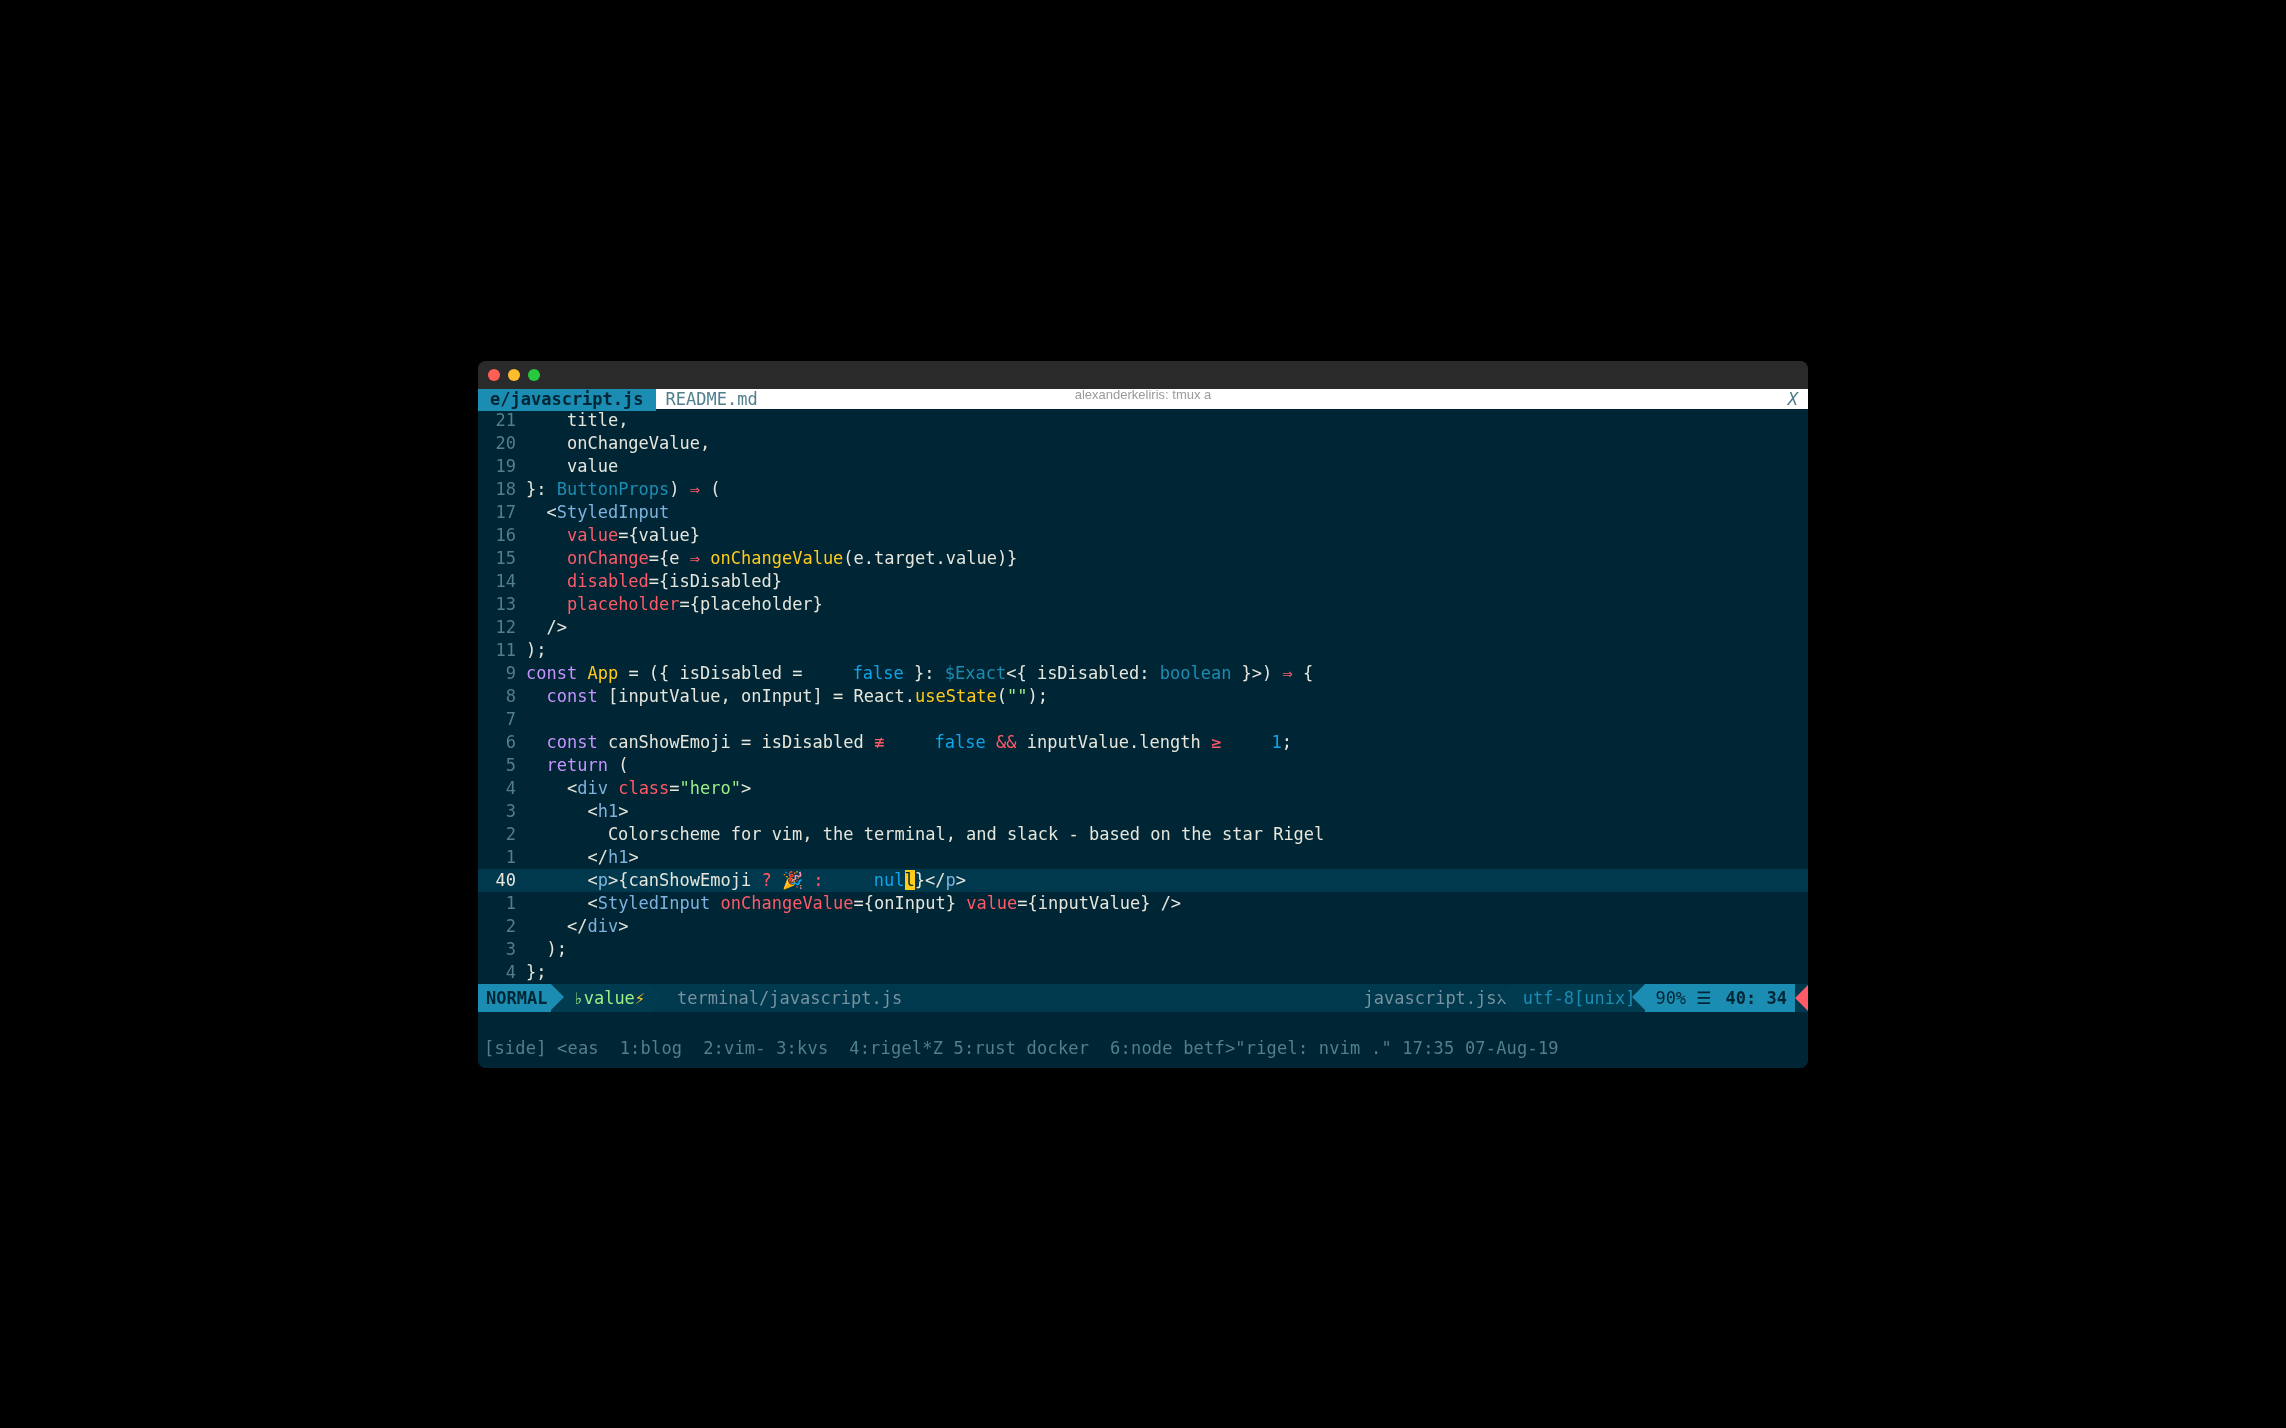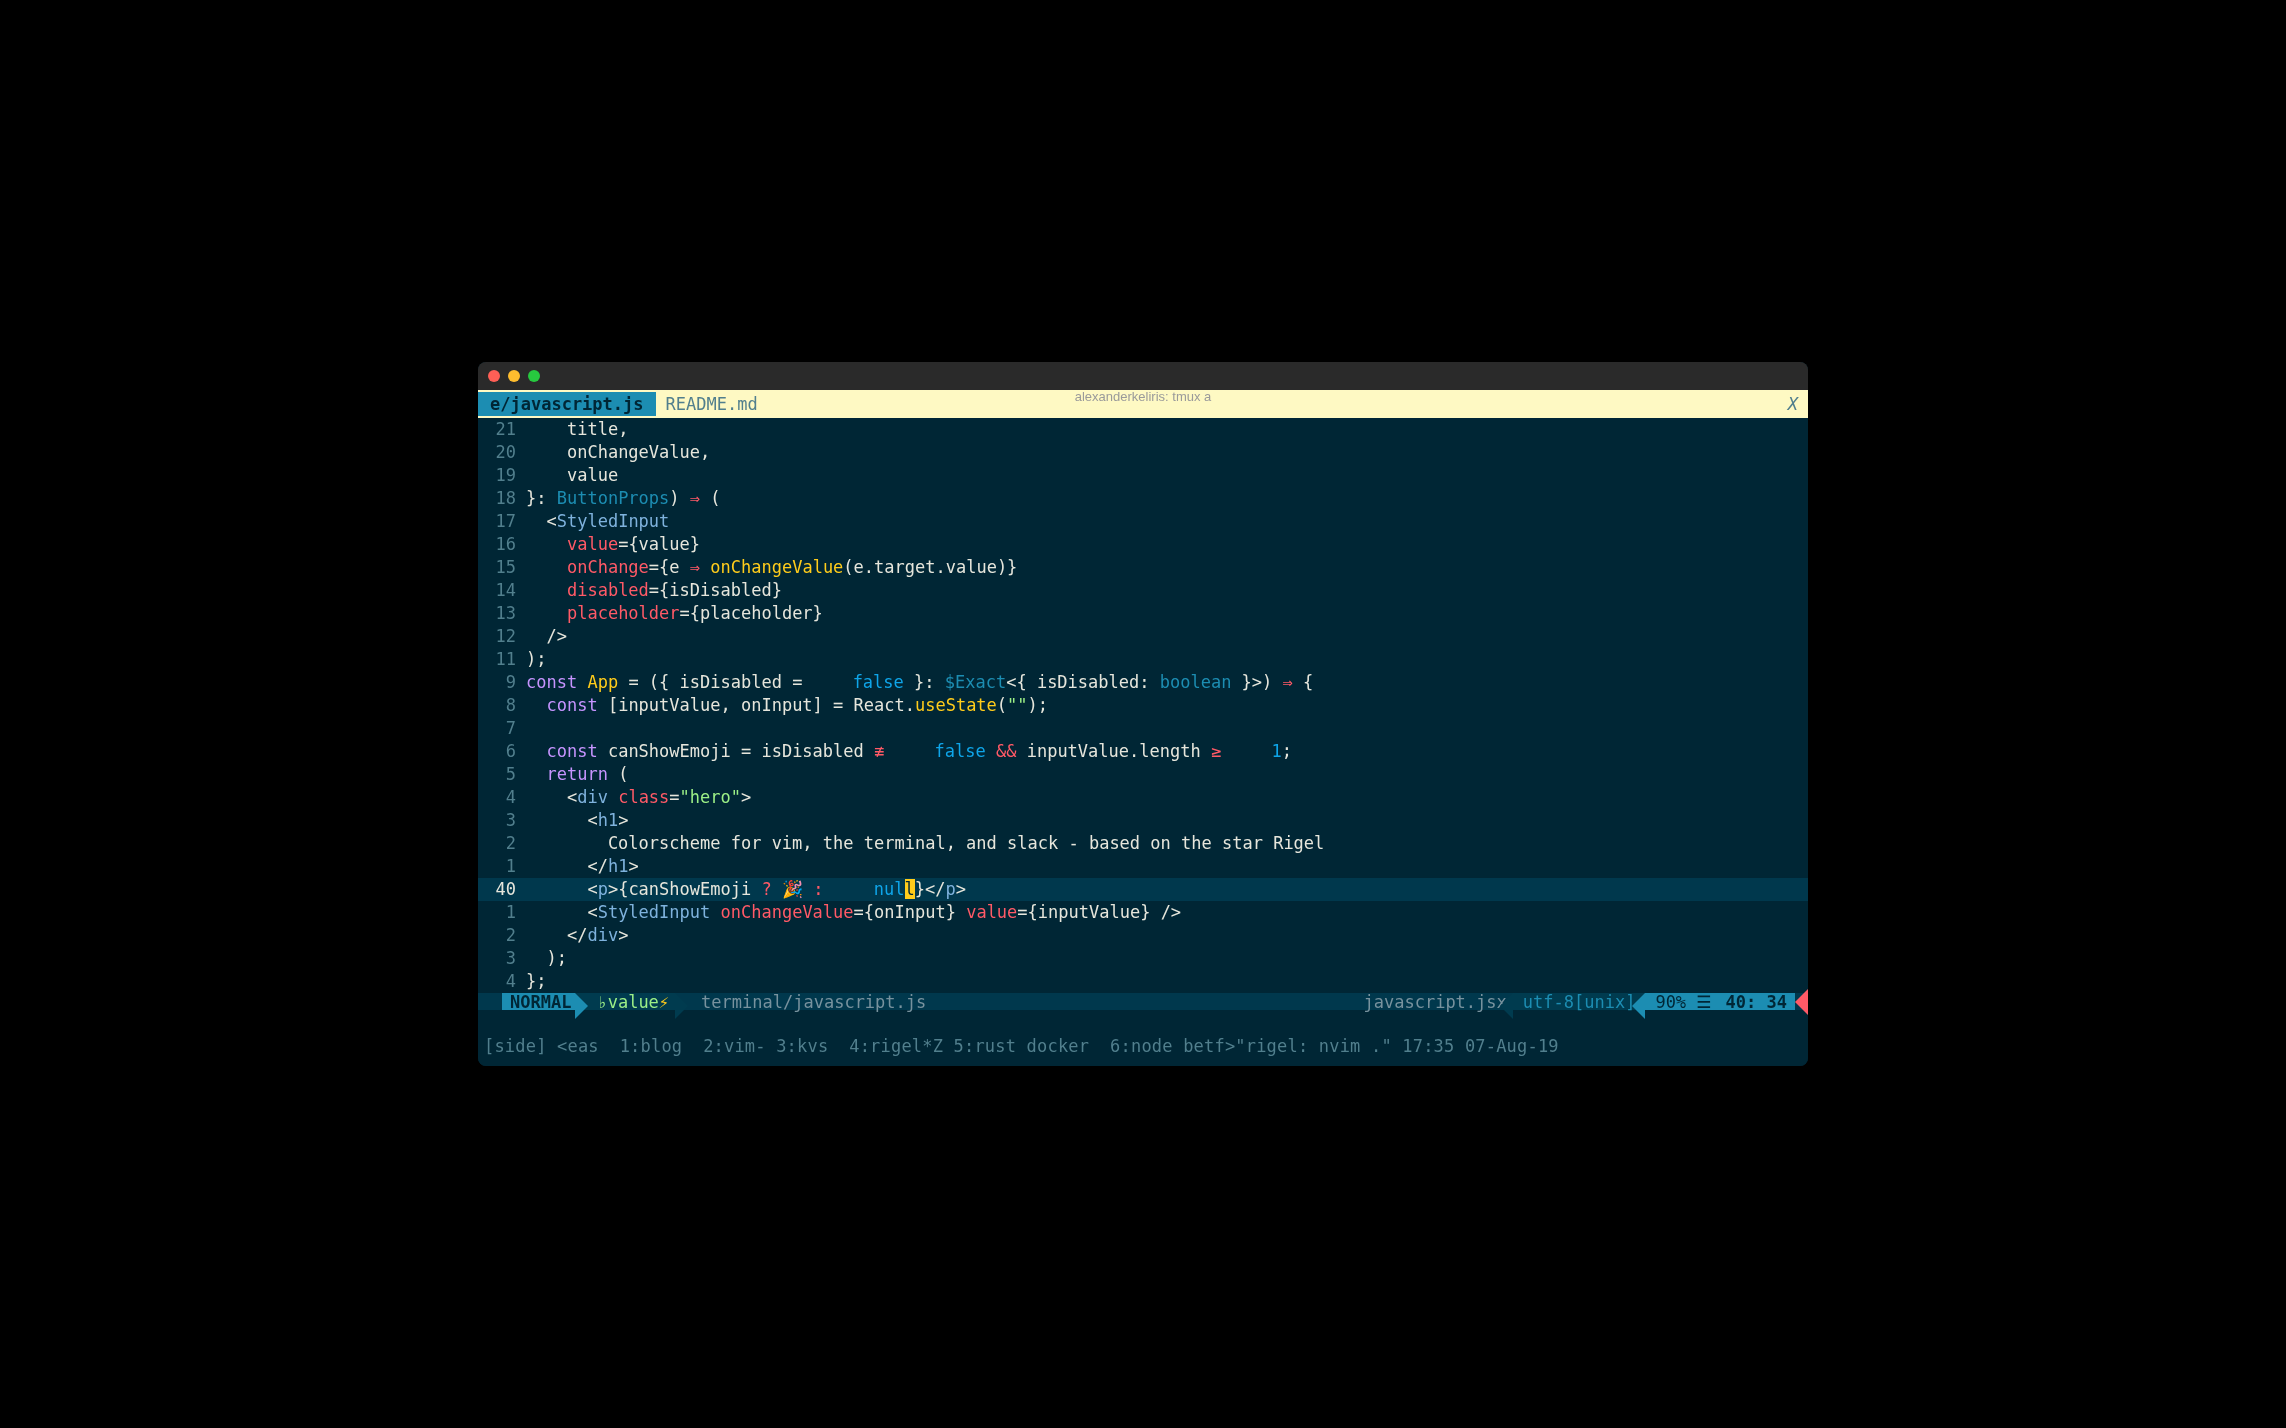--- a/index.html
+++ b/index.html
@@ -39,24 +39,24 @@
   .title {
     position: absolute;
     left: 50%;
     transform: translateX(-50%);
     color: #9a9a9a;
     font-size: 13px;
     font-family: -apple-system, sans-serif;
     margin-top: 40px;
   }
   .tabbar {
-    background: #fef9c3;
-    display: flex;
-    align-items: center;
-    height: 28px;
+    background: #ffffff;
+    display: flex;
+    align-items: center;
+    height: 20px;
     font-size: 17px;
     color: #517f8d;
   }
   .tab {
     padding: 2px 10px;
     color: #517f8d;
   }
   .tab.active {
     background: #1c8db2;
     color: #002635;
@@ -103,26 +103,25 @@
   .comp   { color: #7eb2dd; }
   .op     { color: #ff5a67; }
   .val    { color: #0ea5e9; margin-left: 40px; }
   .cursor {
     background: #ffcc1b;
     color: #002635;
   }
   .statusline {
     display: flex;
     align-items: center;
-    height: 17px;
+    height: 28px;
     font-size: 17px;
     background: #00384d;
     color: #77929e;
     position: relative;
-    padding-left: 24px;
   }
   .seg {
     display: flex;
     align-items: center;
     height: 100%;
     padding: 0 10px;
     position: relative;
   }
   .seg-mode {
     background: #1c8db2;

